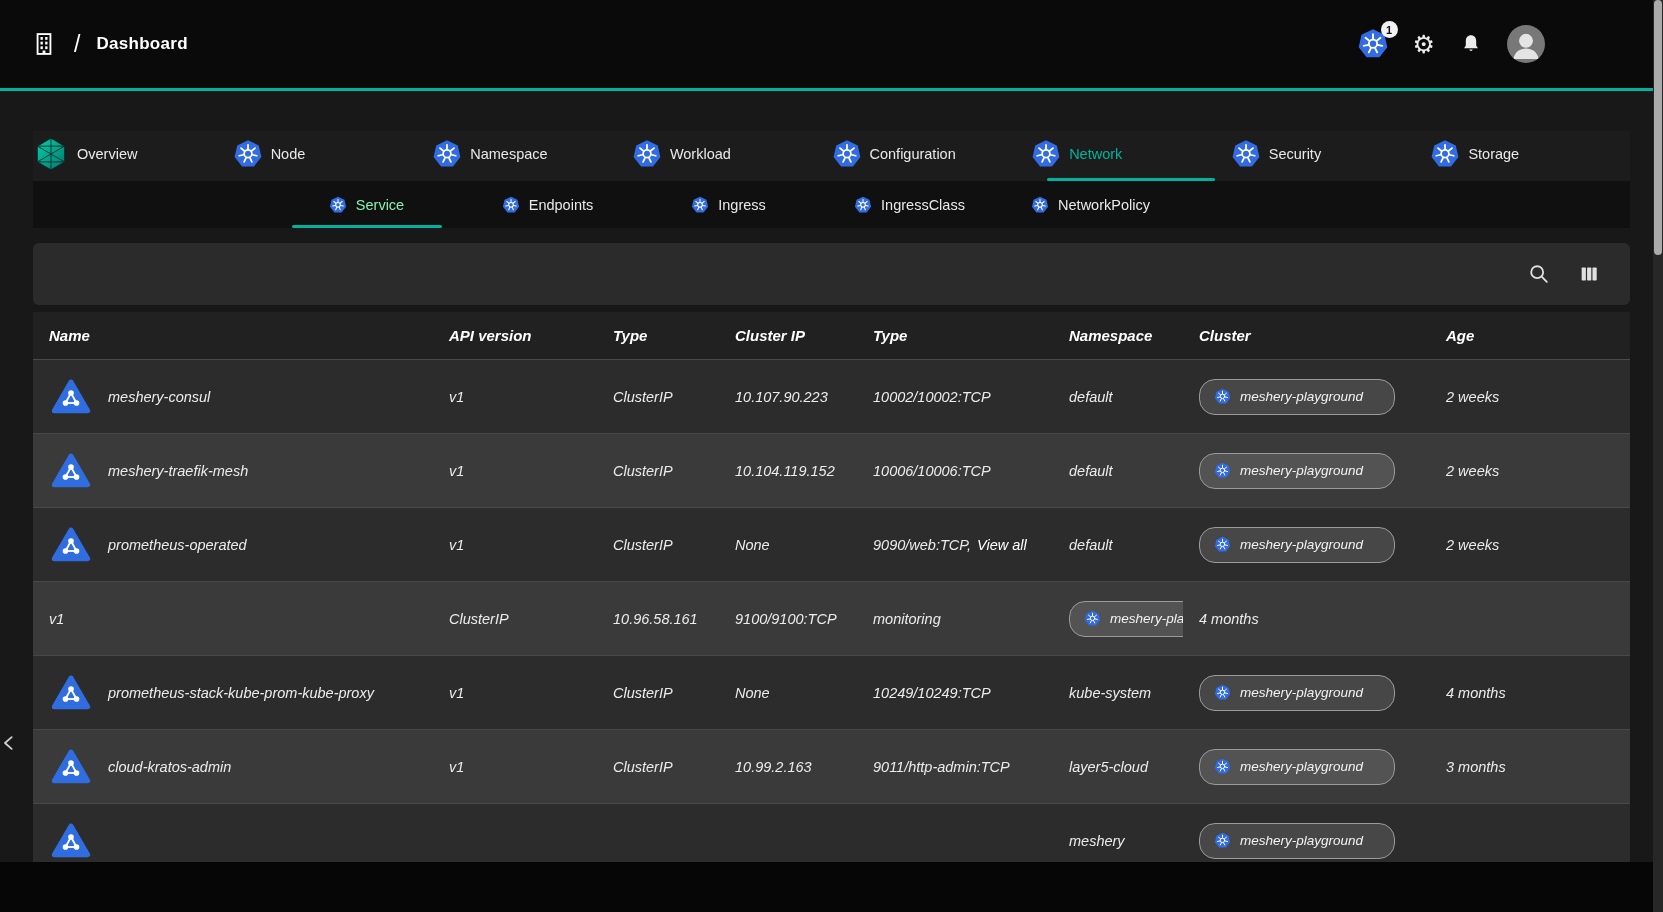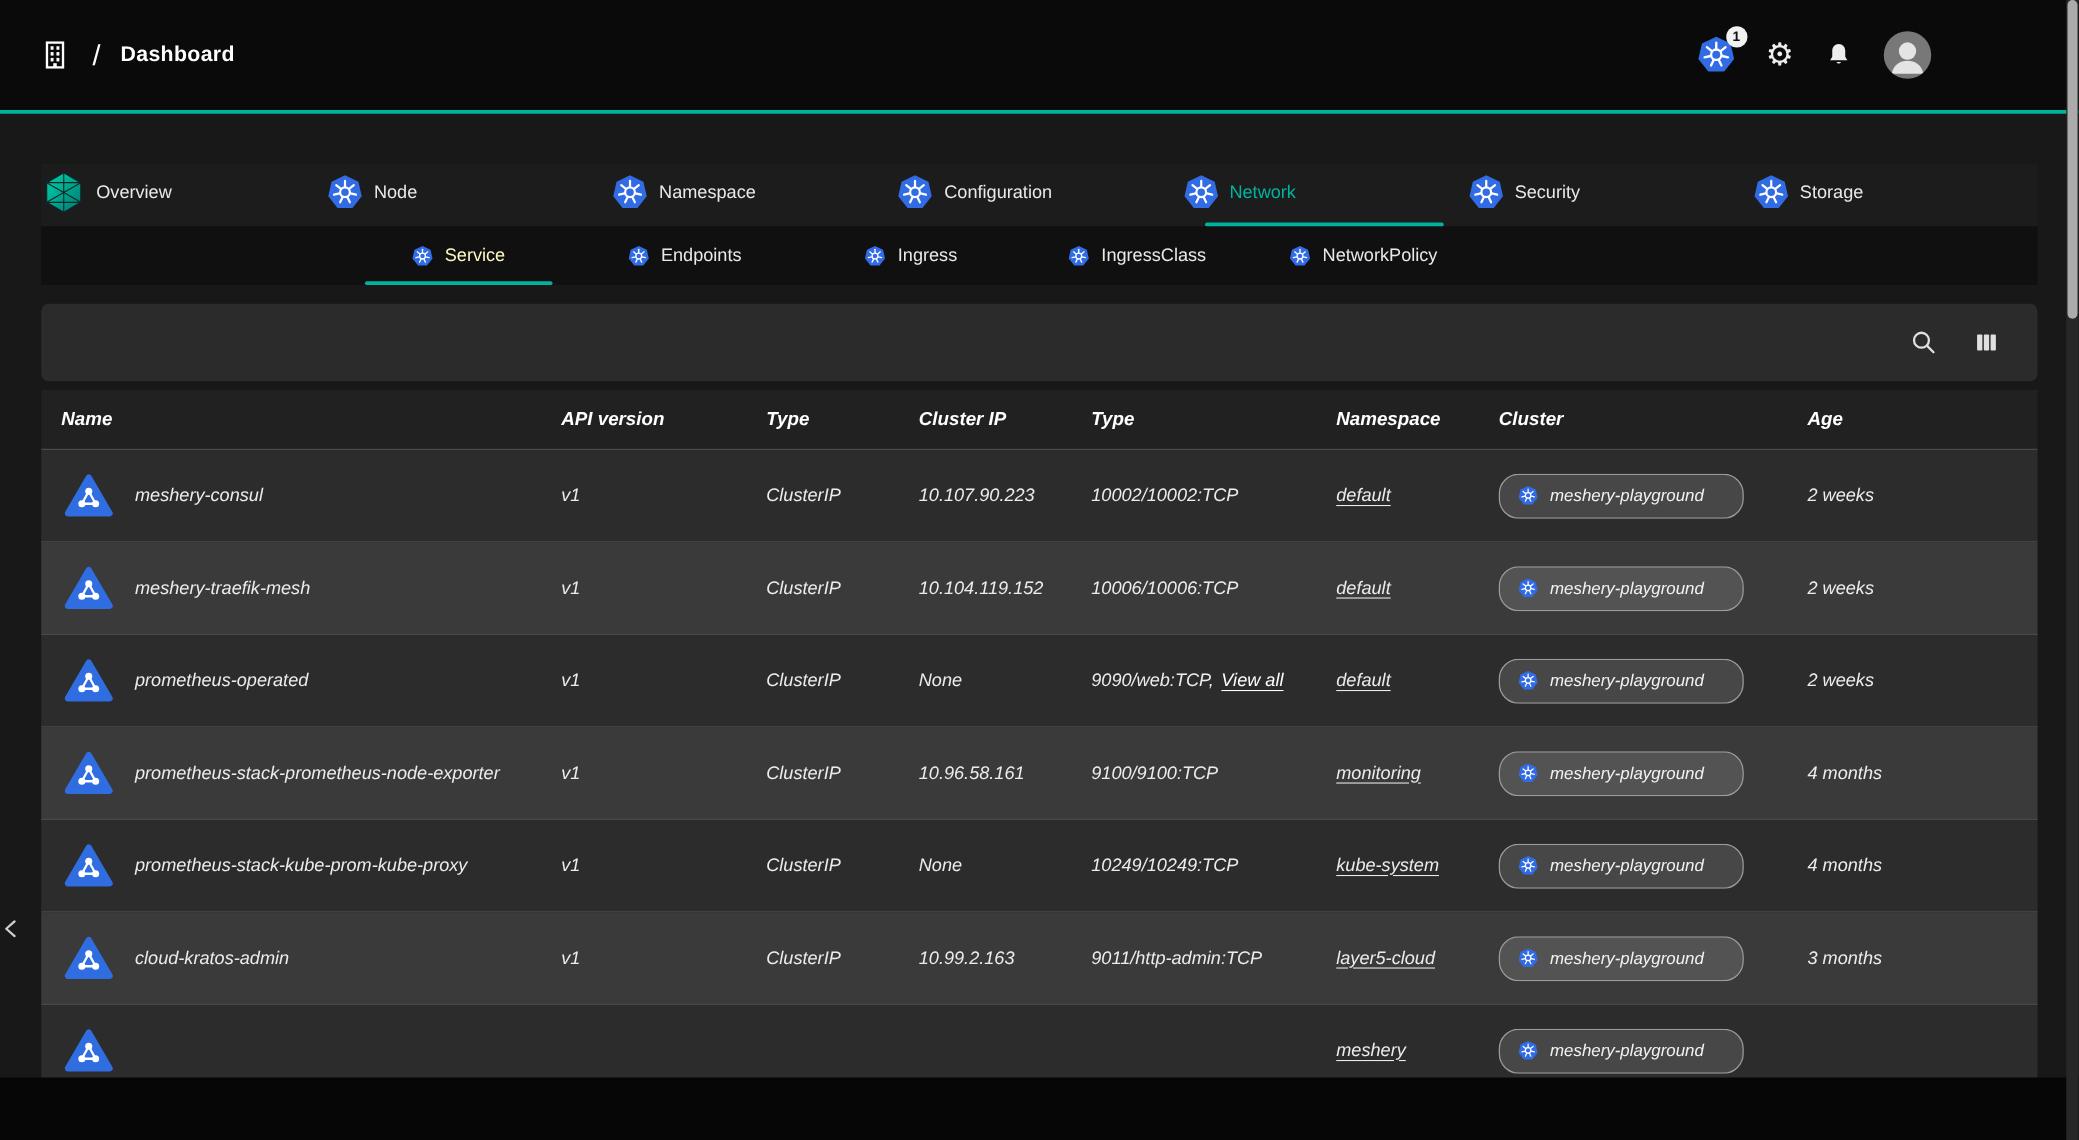--- a/index.html
+++ b/index.html
@@ -39,21 +39,21 @@
   .tab .meshery-ic { width:36px; height:36px; margin:-3px 0; }
   .tab.active { color:#00B39F; }
   .tab.active::after { content:""; position:absolute; bottom:0; left:8%; width:84%;
                        height:3px; background:#00B39F; border-radius:2px; }
 
   
   .subtabs { margin:0 33px; background:#101010; height:47px; display:flex; padding-left:243px; }
   .subtab { width:181px; display:flex; align-items:center; justify-content:center; gap:9px;
             font-size:14.5px; position:relative; cursor:pointer; color:#e9e9e9; }
   .subtab .k8s { width:18px; height:18px; }
-  .subtab.active { color:#fef9c3; }
+  .subtab.active { color:#86efac; }
   .subtab.active::after { content:""; position:absolute; bottom:0; left:50%;
                           transform:translateX(-50%); width:150px; height:3px;
                           background:#00B39F; border-radius:2px; }
 
   
   .toolbar { margin:15px 33px 0; height:62px; background:#2b2b2b; border-radius:6px;
              display:flex; align-items:center; justify-content:flex-end; gap:28px; padding-right:30px; }
   .tool-ic { width:22px; height:22px; cursor:pointer; }
 
   
@@ -211,20 +211,26 @@
   <div class="tab">
     <svg class="k8s" viewBox="0 0 24 24">
         <use href="#k8sdef" xlink:href="#k8sdef"></use>
       </svg>
     <span>Namespace</span>
   </div>
   <div class="tab">
     <svg class="k8s" viewBox="0 0 24 24">
         <use href="#k8sdef" xlink:href="#k8sdef"></use>
       </svg>
+    <span>Workload</span>
+  </div>
+  <div class="tab">
+    <svg class="k8s" viewBox="0 0 24 24">
+        <use href="#k8sdef" xlink:href="#k8sdef"></use>
+      </svg>
     <span>Configuration</span>
   </div>
   <div class="tab active">
     <svg class="k8s" viewBox="0 0 24 24">
         <use href="#k8sdef" xlink:href="#k8sdef"></use>
       </svg>
     <span>Network</span>
   </div>
   <div class="tab">
     <svg class="k8s" viewBox="0 0 24 24">
@@ -371,26 +377,20 @@
           <svg class="k8s" viewBox="0 0 24 24">
               <use href="#k8sdef" xlink:href="#k8sdef"></use>
             </svg>
           <span>meshery-playground</span>
         </span>
       </div>
       <div class="cell">2 weeks</div>
     </div>
 
     <div class="trow">
-      <div class="cell name-cell">
-        <svg class="svc-icon" viewBox="-1 0 26 24">
-            <use href="#svcdef" xlink:href="#svcdef"></use>
-          </svg>
-        <span>prometheus-stack-prometheus-node-exporter</span>
-      </div>
       <div class="cell">v1</div>
       <div class="cell">ClusterIP</div>
       <div class="cell">10.96.58.161</div>
       <div class="cell">
         <span>9100/9100:TCP</span><a class="viewall"></a>
       </div>
       <div class="cell">
         <a class="ns">monitoring</a>
       </div>
       <div class="cell">

